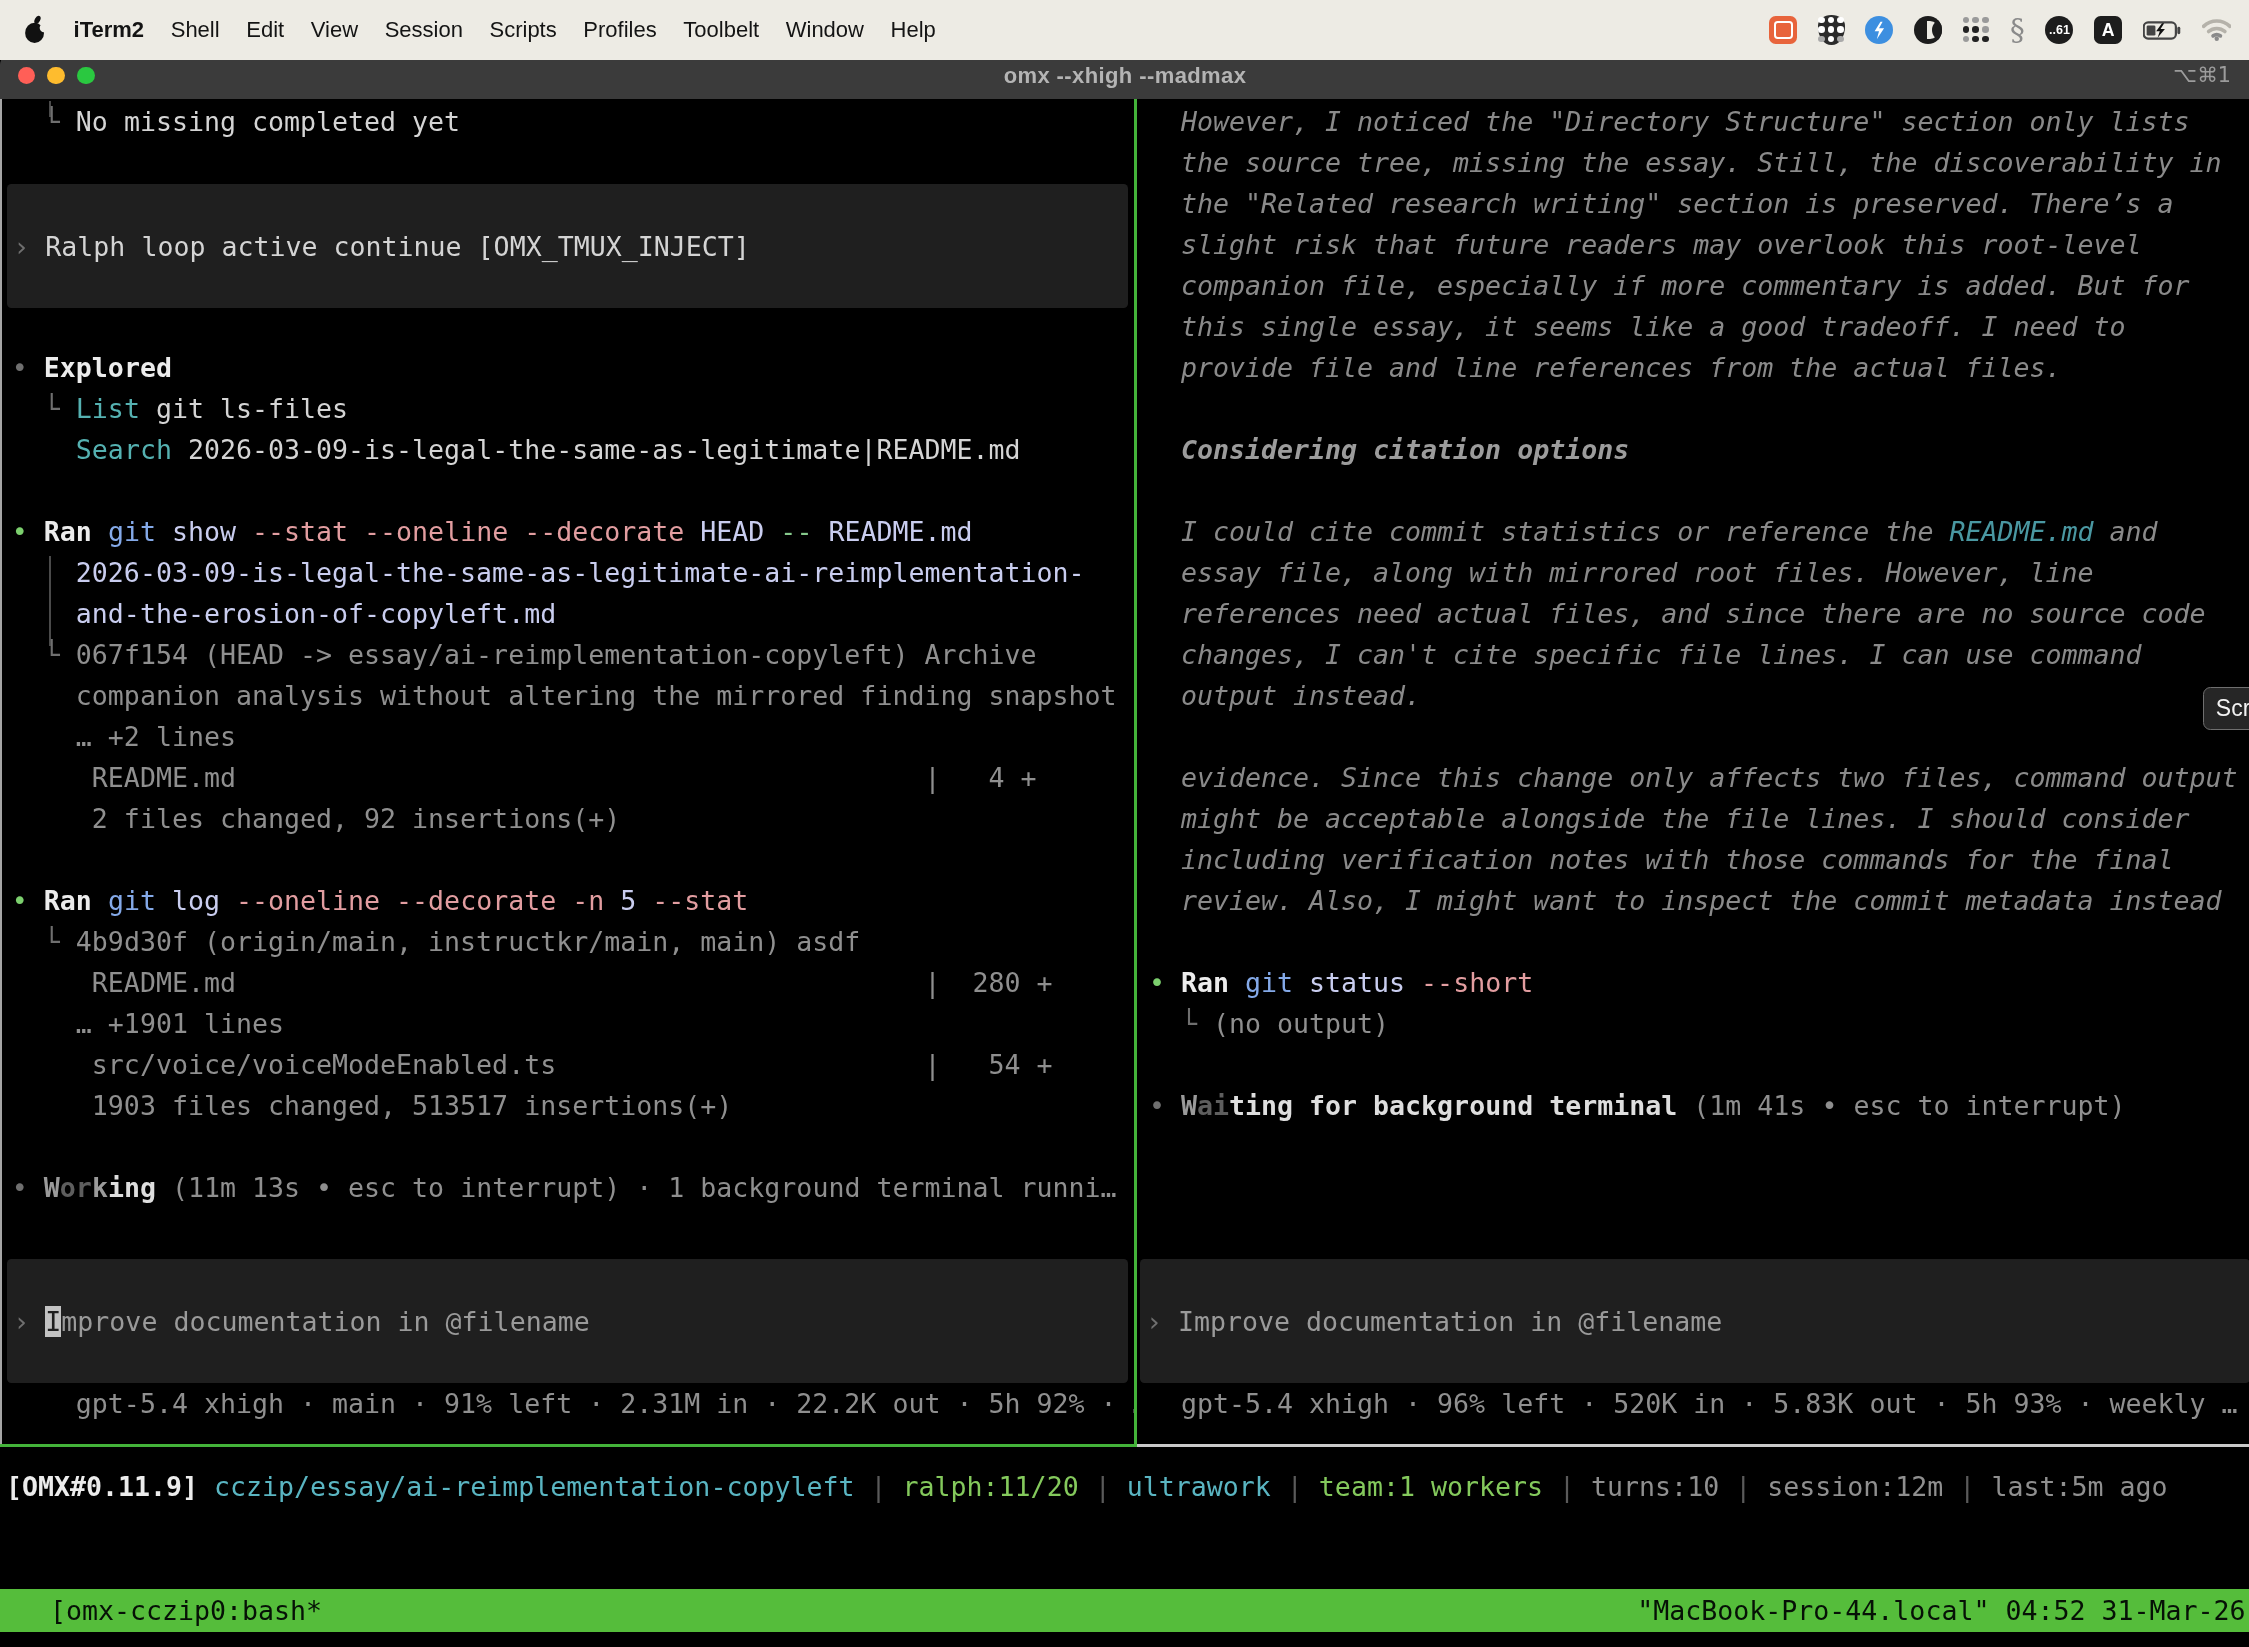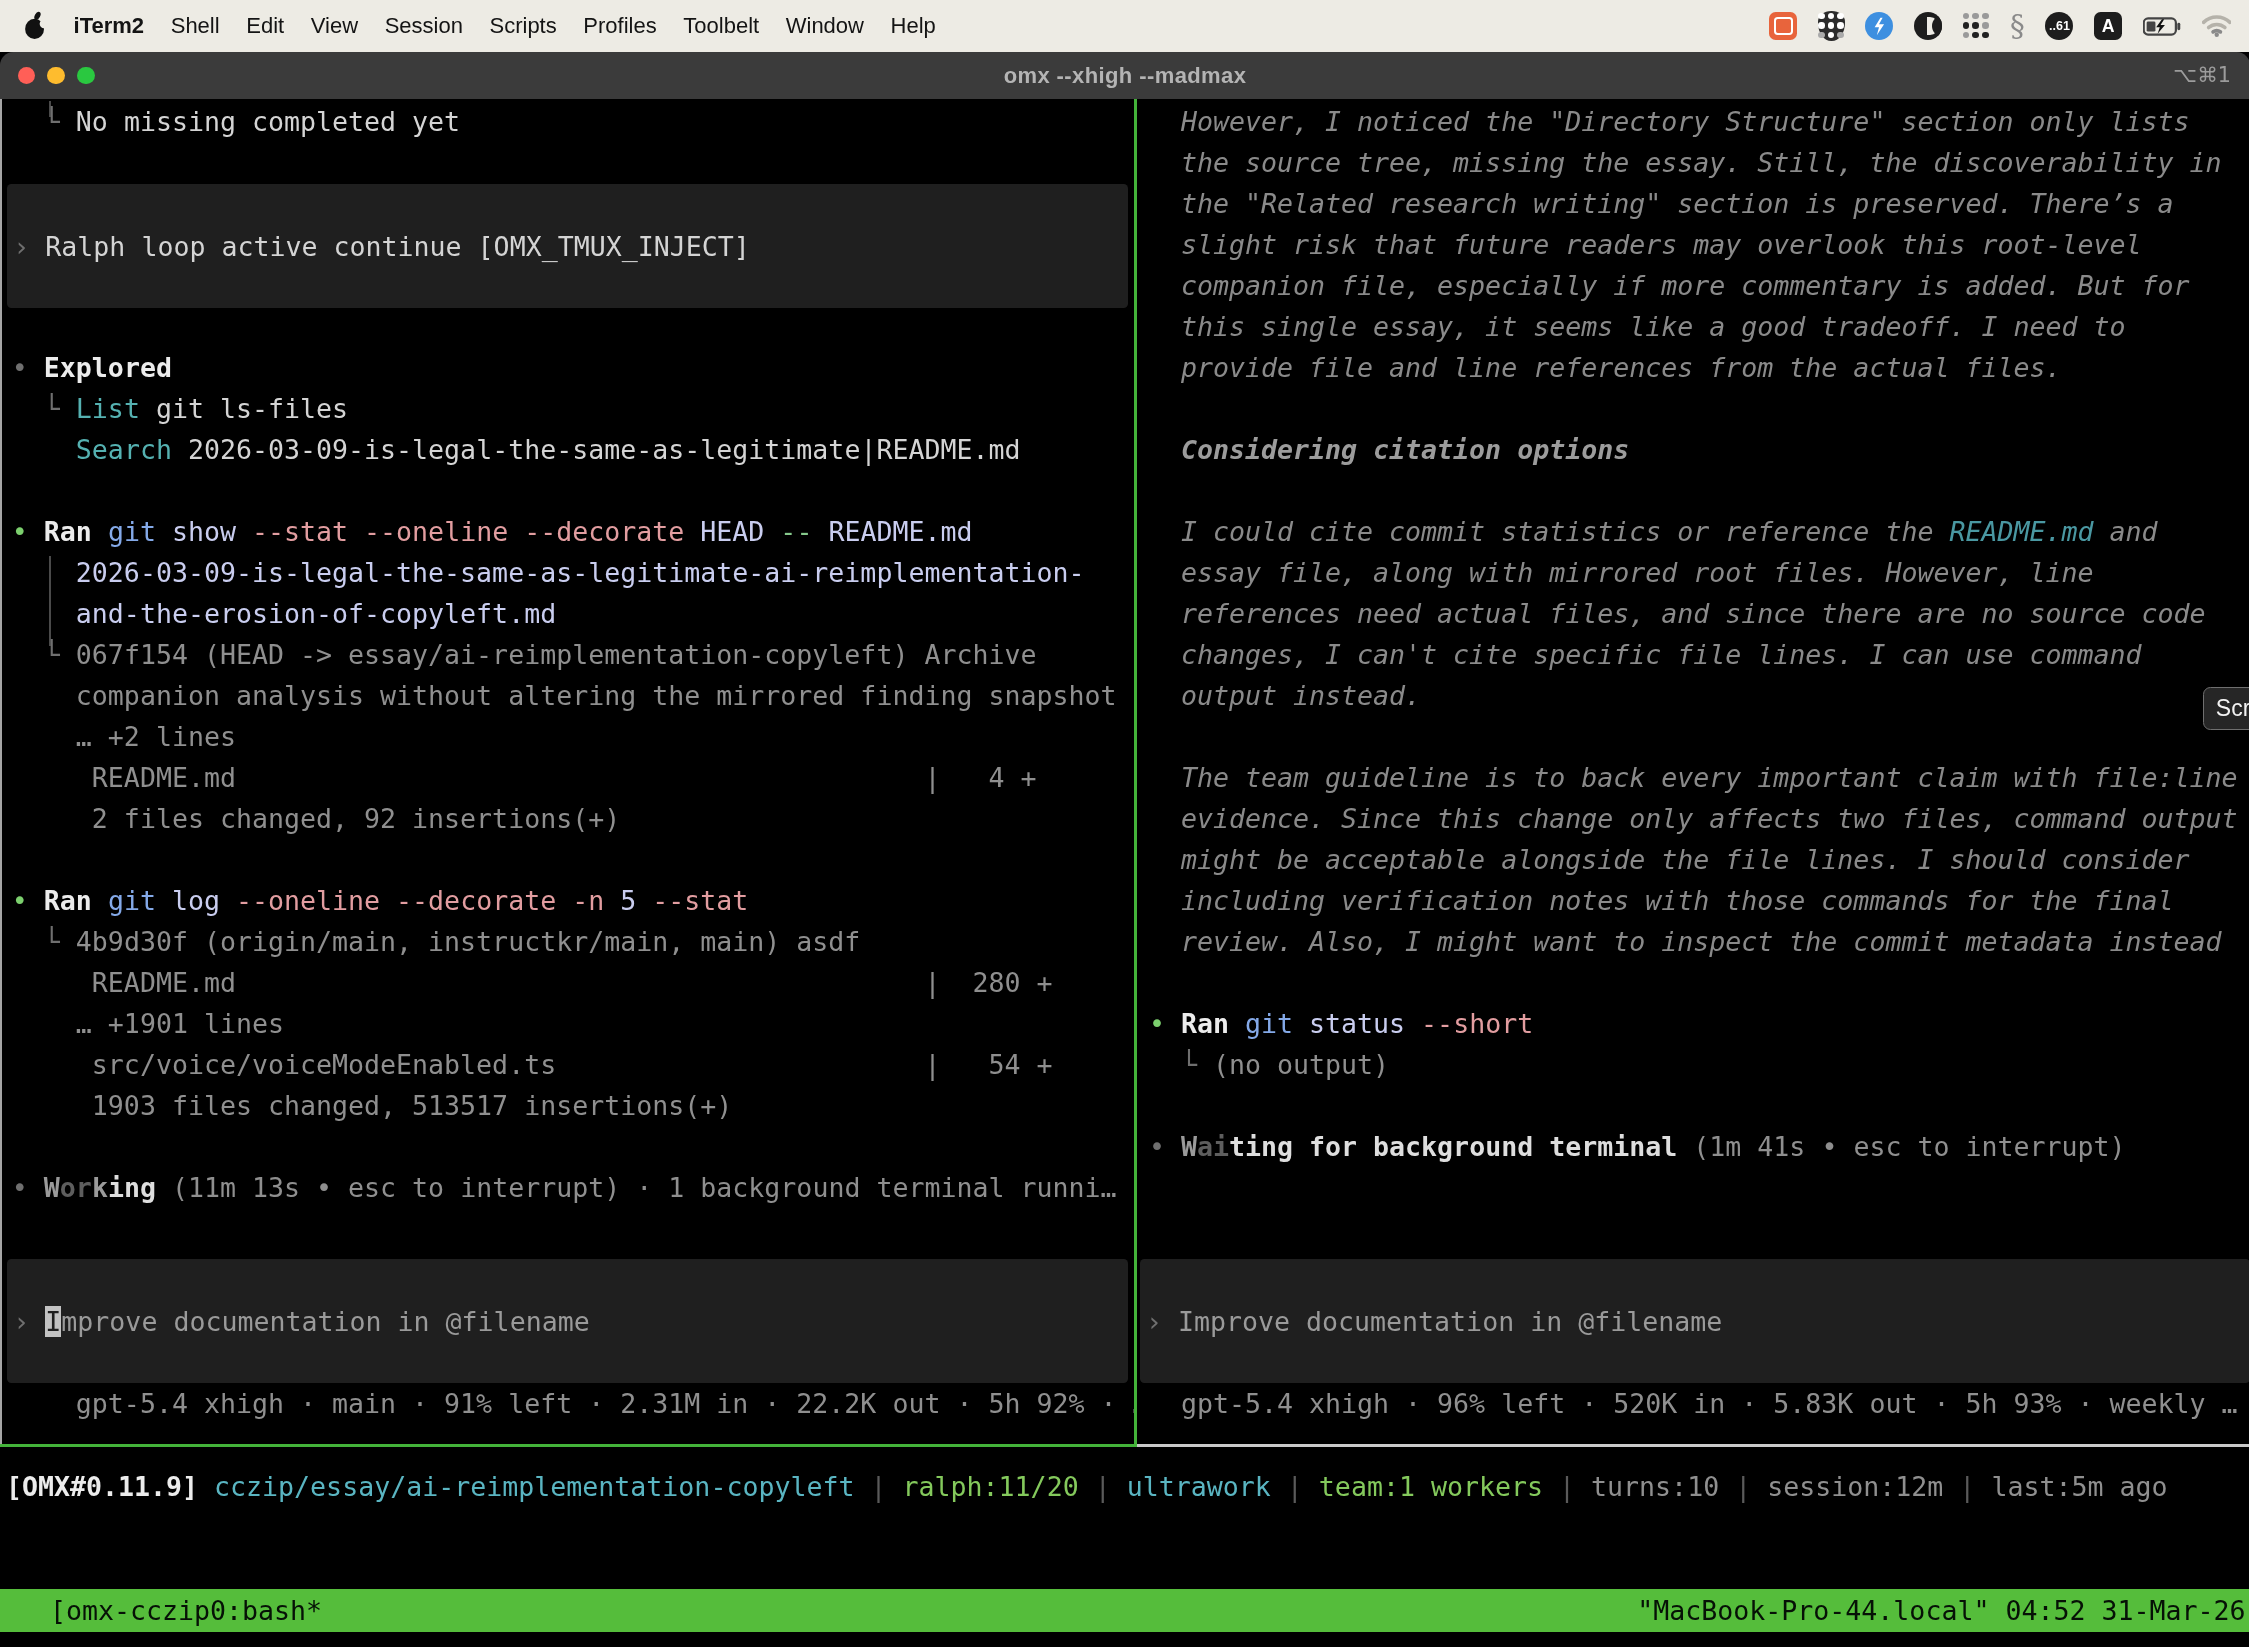--- a/index.html
+++ b/index.html
@@ -2,21 +2,21 @@
 <html style="font-size:11.8px"><head>
 <meta charset="utf-8">
 <style>
   html,body{margin:0;padding:0;}
   body{
     width:2250px;height:1648px;position:relative;overflow:hidden;
     background:#000;font-family:"DejaVu Sans Mono",monospace;
   }
   
   #menubar{
-    position:absolute;top:0;left:0;width:2250px;height:52px;
+    position:absolute;top:0;left:0;width:2250px;height:60px;
     background:#edebe4;display:flex;align-items:center;
     font-family:"Liberation Sans",sans-serif;font-size:22px;color:#141414;
     z-index:10;
   }
   #apple-logo{margin-left:22px;display:flex;align-items:center;}
   #menu-items{display:flex;align-items:center;margin-left:25px;gap:26.6px;}
   #menu-items span{white-space:nowrap;}
   #menu-items span.bold{font-weight:bold;}
   #status-icons{margin-left:auto;display:flex;align-items:center;gap:20.7px;margin-right:19px;}
   .sicon{display:flex;align-items:center;justify-content:center;}
@@ -246,21 +246,20 @@
         <div class="tline"><span style="color: rgb(138, 138, 138); font-style: italic;">  provide file and line references from the actual files.</span></div>
         <div class="tline"></div>
         <div class="tline"><span style="color: rgb(156, 156, 156); font-weight: bold; font-style: italic;">  Considering citation options</span></div>
         <div class="tline"></div>
         <div class="tline"><span style="color: rgb(138, 138, 138); font-style: italic;">  I could cite commit statistics or reference the </span><span style="color: rgb(74, 152, 162); font-style: italic;">README.md</span><span style="color: rgb(138, 138, 138); font-style: italic;"> and</span></div>
         <div class="tline"><span style="color: rgb(138, 138, 138); font-style: italic;">  essay file, along with mirrored root files. However, line</span></div>
         <div class="tline"><span style="color: rgb(138, 138, 138); font-style: italic;">  references need actual files, and since there are no source code</span></div>
         <div class="tline"><span style="color: rgb(138, 138, 138); font-style: italic;">  changes, I can't cite specific file lines. I can use command</span></div>
         <div class="tline"><span style="color: rgb(138, 138, 138); font-style: italic;">  output instead.</span></div>
         <div class="tline"></div>
-        <div class="tline"><span style="color: rgb(138, 138, 138); font-style: italic;">  The team guideline is to back every important claim with file:line</span></div>
         <div class="tline"><span style="color: rgb(138, 138, 138); font-style: italic;">  evidence. Since this change only affects two files, command output</span></div>
         <div class="tline"><span style="color: rgb(138, 138, 138); font-style: italic;">  might be acceptable alongside the file lines. I should consider</span></div>
         <div class="tline"><span style="color: rgb(138, 138, 138); font-style: italic;">  including verification notes with those commands for the final</span></div>
         <div class="tline"><span style="color: rgb(138, 138, 138); font-style: italic;">  review. Also, I might want to inspect the commit metadata instead</span></div>
         <div class="tline"></div>
         <div class="tline"><span style="color: rgb(124, 208, 110);">• </span><span style="color: rgb(236, 236, 236); font-weight: bold;">Ran</span><span style="color: rgb(132, 169, 232);"> git</span><span style="color: rgb(201, 205, 239);"> status</span><span style="color: rgb(226, 157, 160);"> --short</span></div>
         <div class="tline"><span style="color: rgb(111, 111, 111);">  └ </span><span style="color: rgb(143, 143, 143);">(no output)</span></div>
         <div class="tline"></div>
         <div class="tline"><span style="color: rgb(111, 111, 111);">• </span><span style="color: rgb(154, 154, 154); font-weight: bold;">W</span><span style="color: rgb(94, 94, 94); font-weight: bold;">ai</span><span style="color: rgb(222, 222, 222); font-weight: bold;">ting for background terminal</span><span style="color: rgb(143, 143, 143);"> (1m 41s • esc to interrupt)</span></div>
       </div>

